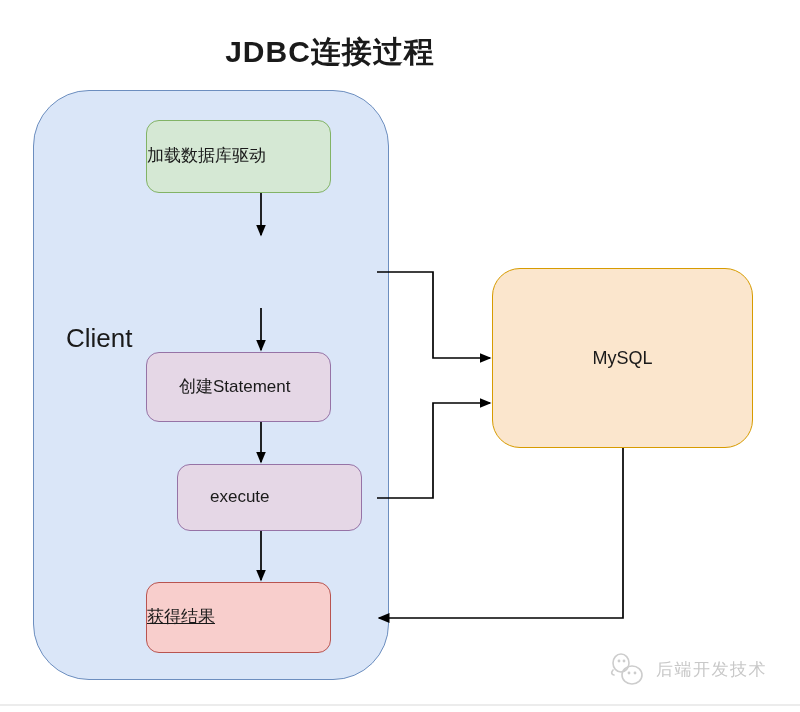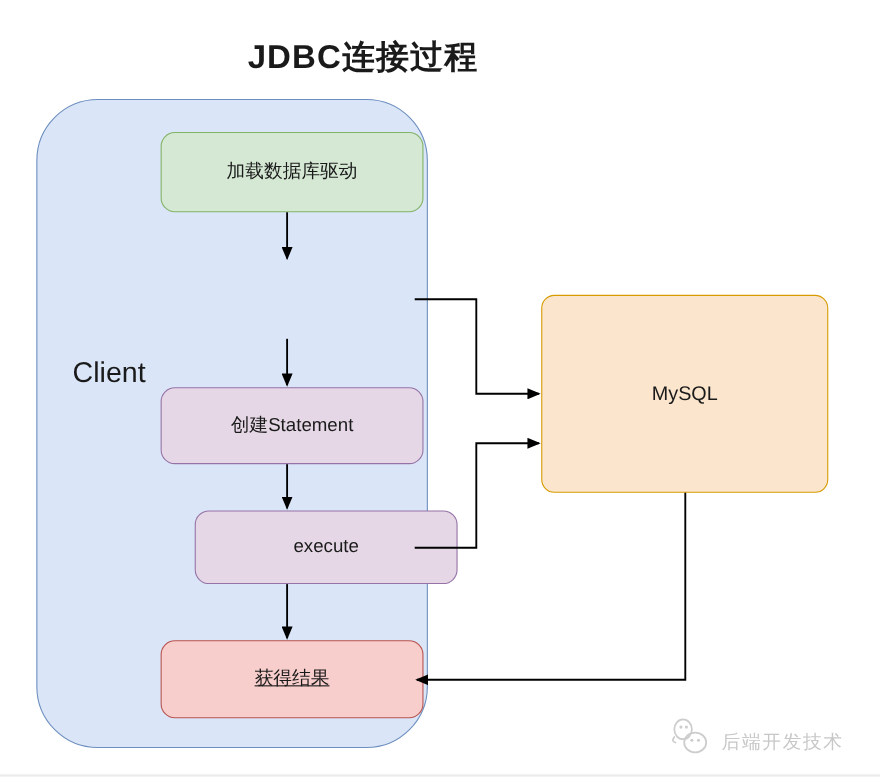--- a/index.html
+++ b/index.html
@@ -37,49 +37,49 @@
   .client-label {
     position: absolute;
     left: 66px;
     top: 323px;
     font-size: 26px;
     white-space: nowrap;
   }
   .node {
     position: absolute;
     left: 146px;
-    width: 239px;
+    width: 185px;
     box-sizing: border-box;
     border-radius: 13px;
     display: flex;
     flex-direction: column;
-    align-items: center;
+    align-items: flex-start;
     justify-content: center;
     text-align: center;
     font-size: 17px;
     line-height: 1.35;
   }
   .node-green  { background: #d5e8d4; border: 1.5px solid #82b366; }
-  .node-purple { background: #e5d7e6; border: 1.5px solid #9673a6; }
+  .node-purple { background: #e5d7e6; border: 1.5px solid #9673a6; padding-left: 32px; }
   .node-red    { background: #f8cecc; border: 1.5px solid #b85450; }
   #node-load-driver      { top: 120px; height: 73px; }
   #node-get-connection   { top: 237px; height: 71px; }
   #node-create-statement { top: 352px; height: 70px; }
   #node-execute          { top: 464px; height: 67px; margin-left: 31px; }
   #node-get-result       { top: 582px; height: 71px; text-decoration: underline; }
   .mysql-node {
     position: absolute;
     left: 492px;
     top: 268px;
     width: 261px;
     height: 180px;
     box-sizing: border-box;
     background: #fbe6cd;
     border: 1.5px solid #d79b00;
-    border-radius: 12px;
+    border-radius: 28px;
     display: flex;
     align-items: center;
     justify-content: center;
     font-size: 18px;
     text-align: center;
   }
   .connector-layer {
     position: absolute;
     left: 0; top: 0;
     width: 800px;
@@ -89,21 +89,21 @@
   .connector-layer path.edge {
     fill: none;
     stroke: #000000;
     stroke-width: 1.7;
   }
   .watermark {
     position: absolute;
     left: 608px;
     top: 652px;
     display: flex;
-    align-items: flex-end;
+    align-items: center;
     gap: 6px;
     color: #c8c8c8;
   }
   .watermark-text {
     font-size: 17px;
     letter-spacing: 1.5px;
     white-space: nowrap;
   }
   .bottom-divider {
     position: absolute;

